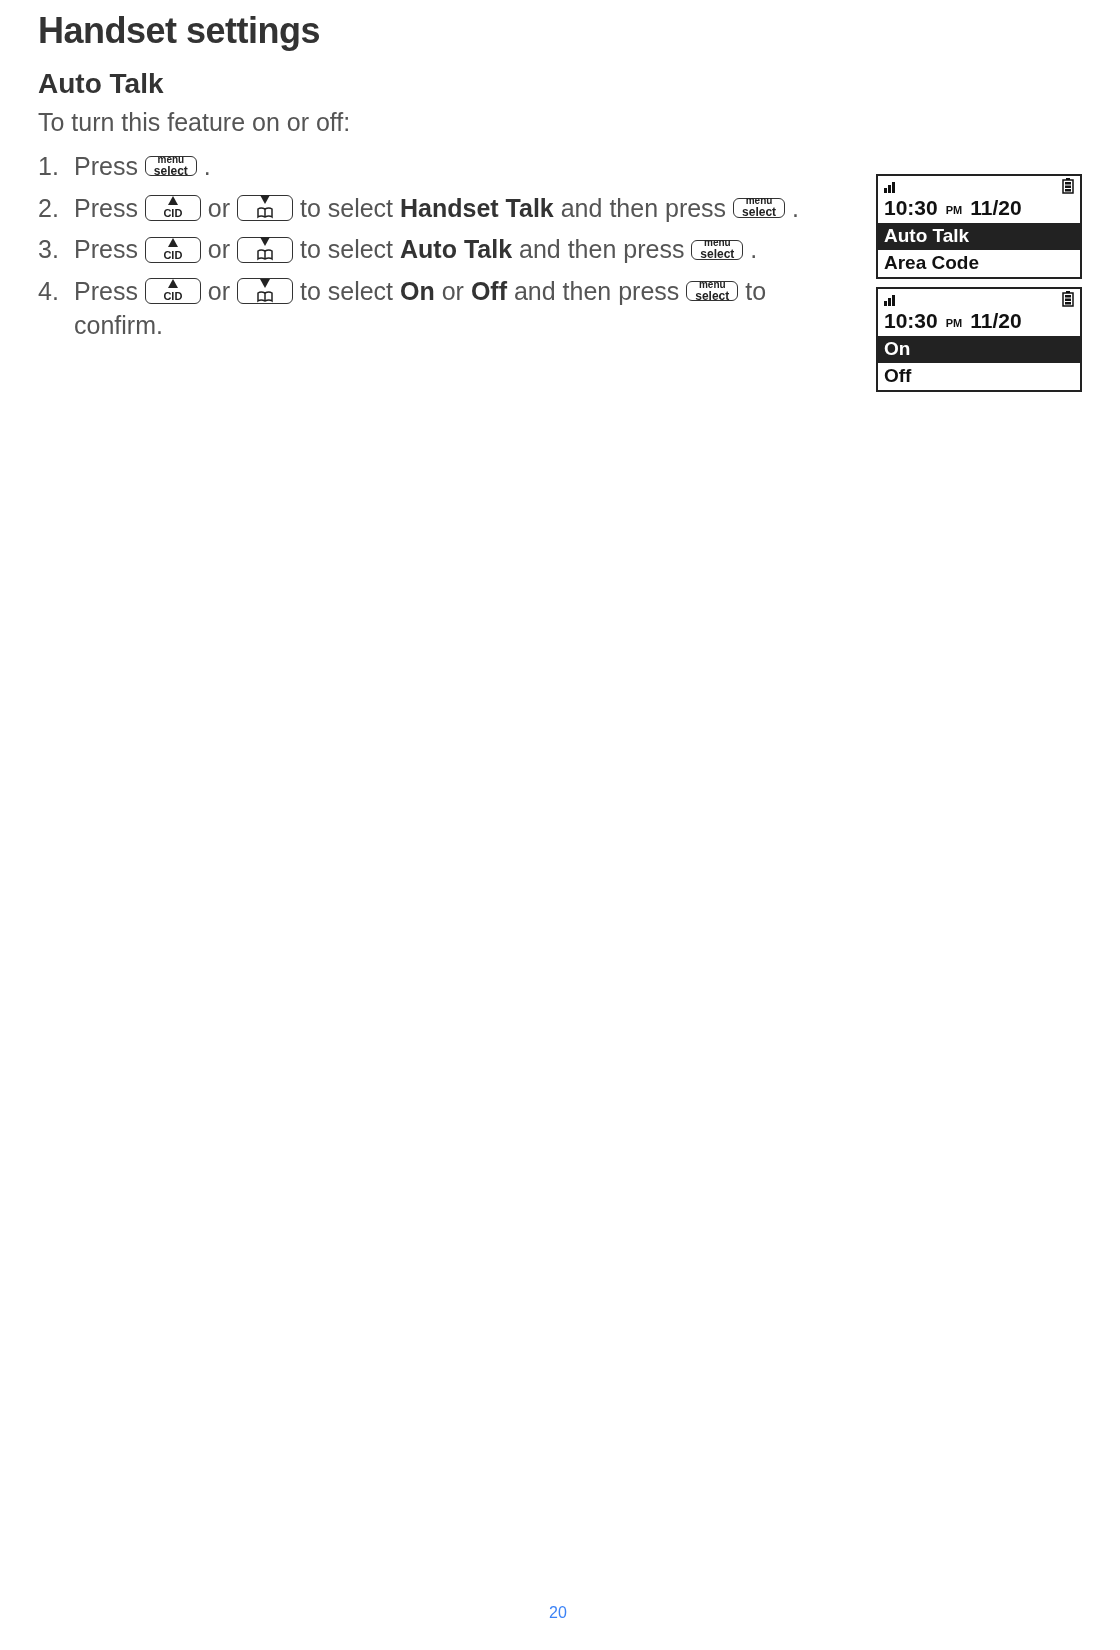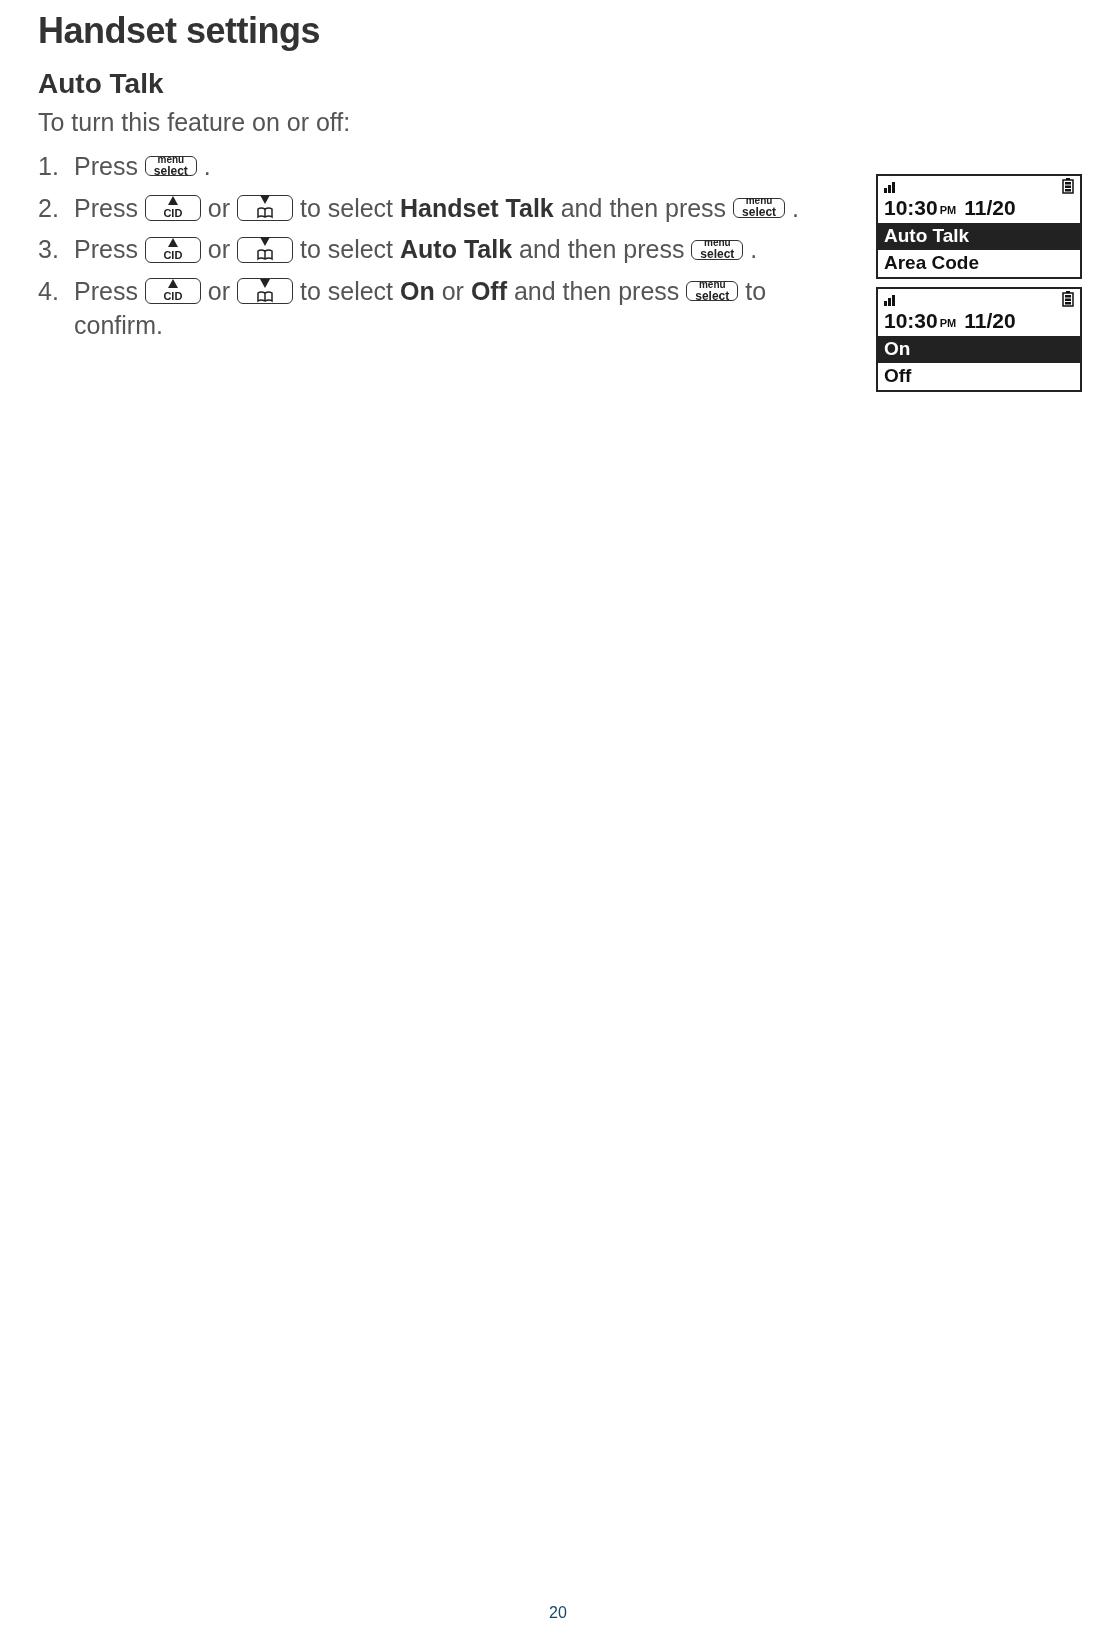--- a/index.html
+++ b/index.html
@@ -132,39 +132,39 @@
   }
   .lcd .timebar {
     display: flex;
     align-items: baseline;
     gap: 8px;
     padding: 0 6px 3px 6px;
     font-weight: 800;
     color: #111;
     font-size: 21px;
   }
-  .lcd .timebar .pm { font-size: 11px; font-weight: 800; margin-left:2px; position:relative; top:-1px;}
+  .lcd .timebar .pm { font-size: 11px; font-weight: 800; margin-left:8px; position:relative; top:-1px;}
   .lcd .row {
     font-size: 19px;
     font-weight: 700;
     padding: 2px 6px 3px 6px;
     color: #111;
   }
   .lcd .row.sel {
     background: #222;
     color: #fff;
   }
 
   .page-num {
     position: absolute;
     bottom: 28px;
     left: 0; right: 4px;
     text-align: center;
     font-size: 16px;
-    color: #0c4a6e;
+    color: #3b82f6;
   }
 </style>
 </head>
 <body>
 
 <div class="page">
   <h1 class="page-title">Handset settings</h1>
   <h2 class="subtitle">Auto Talk</h2>
 
   <div class="content">

